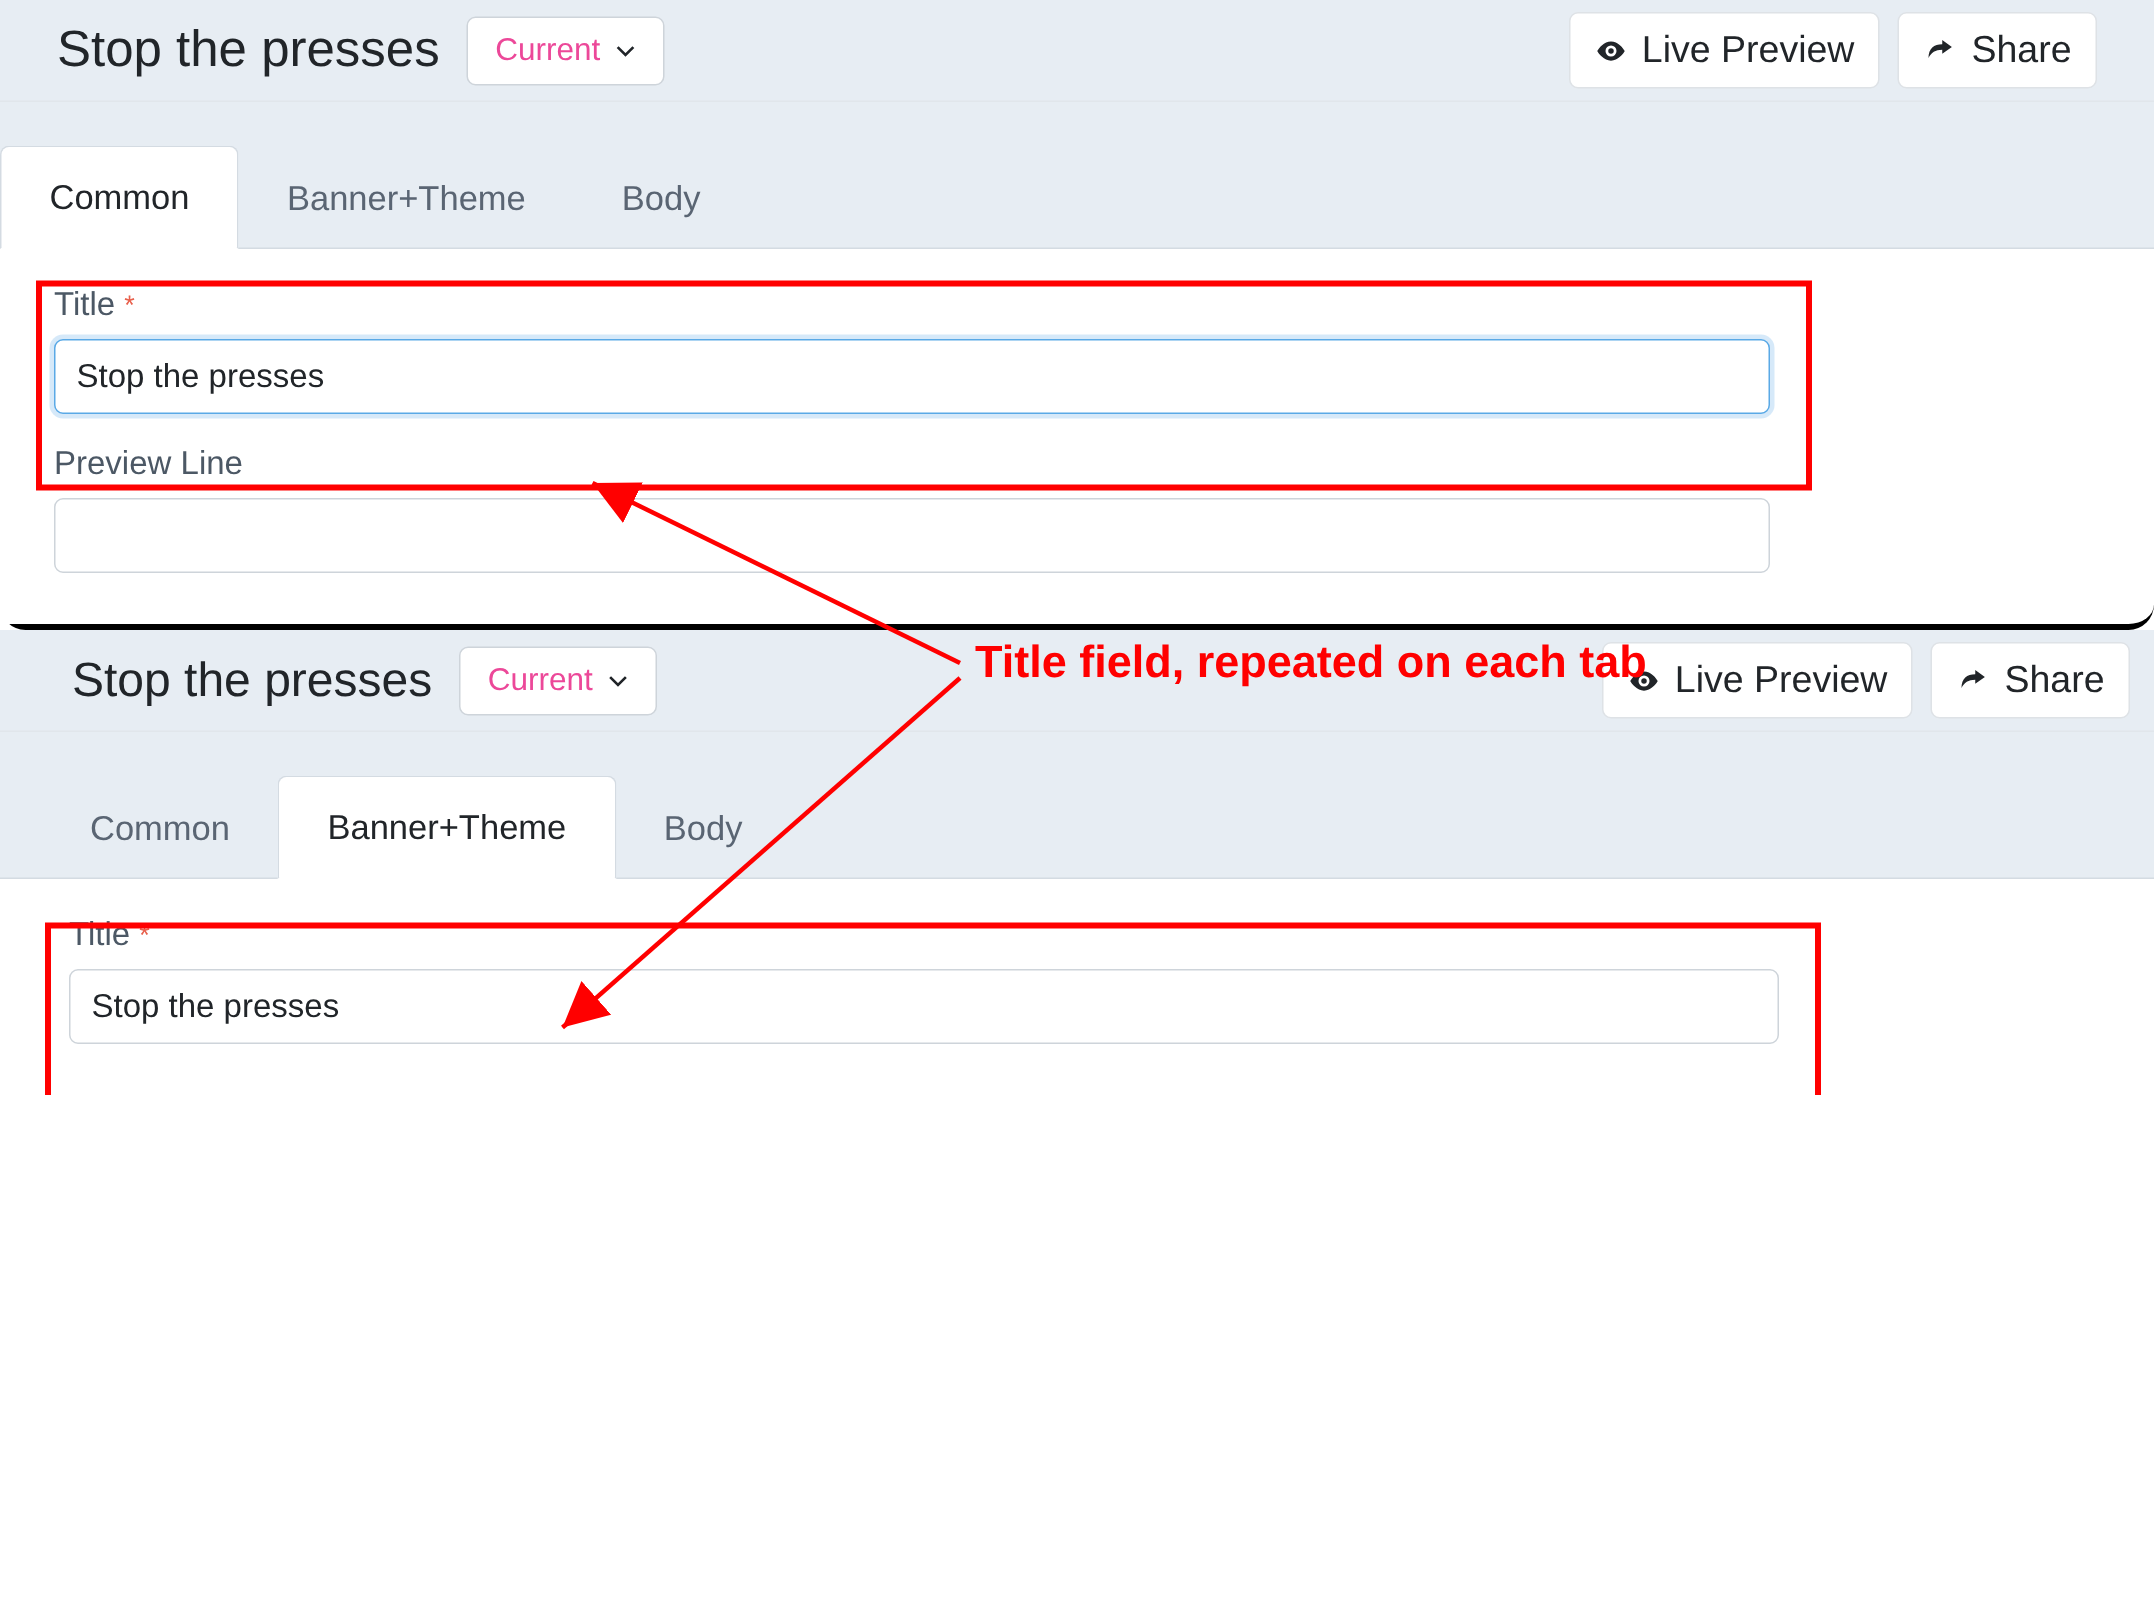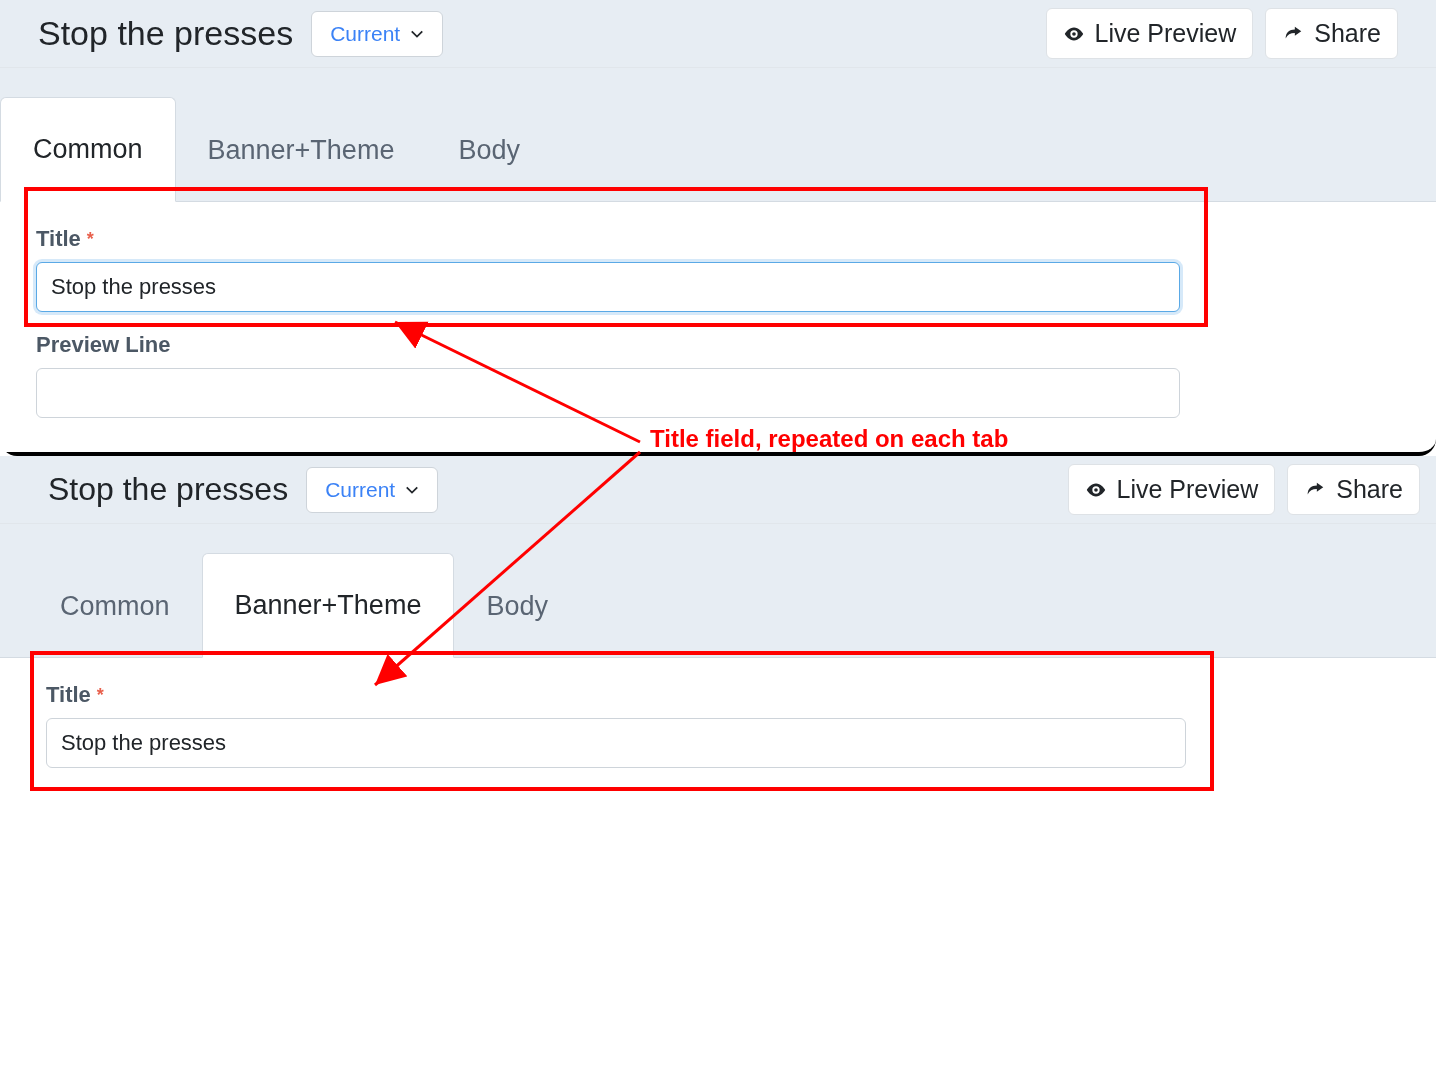--- a/index.html
+++ b/index.html
@@ -29,21 +29,21 @@
     color: #212529;
     margin: 0;
   }
   .panel-bottom .page-title { font-size: 32px; }
   .dropdown-btn {
     background: #fff;
     border: 1px solid #ced4da;
     border-radius: 6px;
     padding: 10px 18px;
     font-size: 21px;
-    color: #3b82f6;
+    color: #ec4899;
     display: flex;
     align-items: center;
     gap: 10px;
     cursor: pointer;
   }
   .chev-down {
     width: 14px; height: 14px;
   }
   .spacer { flex: 1; }
   .hdr-actions { display: flex; gap: 12px; }
@@ -64,22 +64,22 @@
   
   .tabs-row {
     background: #e7edf3;
     display: flex;
     align-items: flex-end;
     padding: 28px 0 0 0;
     border-bottom: 1px solid #d4dbe2;
     gap: 0;
   }
   .tab {
-    padding: 36px 32px;
-    font-size: 27px;
+    padding: 20px 32px;
+    font-size: 23px;
     color: #5a6573;
     cursor: pointer;
     position: relative;
     bottom: -1px;
   }
   .tab.active {
     background: #fff;
     color: #212529;
     border: 1px solid #d4dbe2;
     border-bottom: 1px solid #fff;
@@ -96,21 +96,21 @@
     padding: 24px 36px 14px 36px;
     width: 1216px;
   }
   .panel-bottom .form-area { padding-left: 46px; padding-right: 30px; }
   .panel-top {
     border-bottom: 4px solid #000;
   }
   .field-block { margin-bottom: 20px; }
   .field-label {
     font-size: 22px;
-    font-weight: 700;
+    font-weight: 400;
     color: #4c5865;
     margin-bottom: 10px;
     display: flex;
     align-items: center;
     gap: 6px;
   }
   .req-star { color: #e8604c; font-size: 18px; }
   .text-input {
     width: 100%;
     font-size: 22px;
@@ -133,21 +133,21 @@
     pointer-events: none;
   }
   
   .annotation-layer {
     position: absolute;
     inset: 0;
     pointer-events: none;
   }
   .annot-text {
     position: absolute;
-    font-size: 24px;
+    font-size: 30px;
     font-weight: 700;
     color: #ff0000;
     white-space: nowrap;
   }
   svg.arrows { position: absolute; inset: 0; width: 100%; height: 100%; }
 </style>
 </head>
 <body>
 
 <div class="stack">

